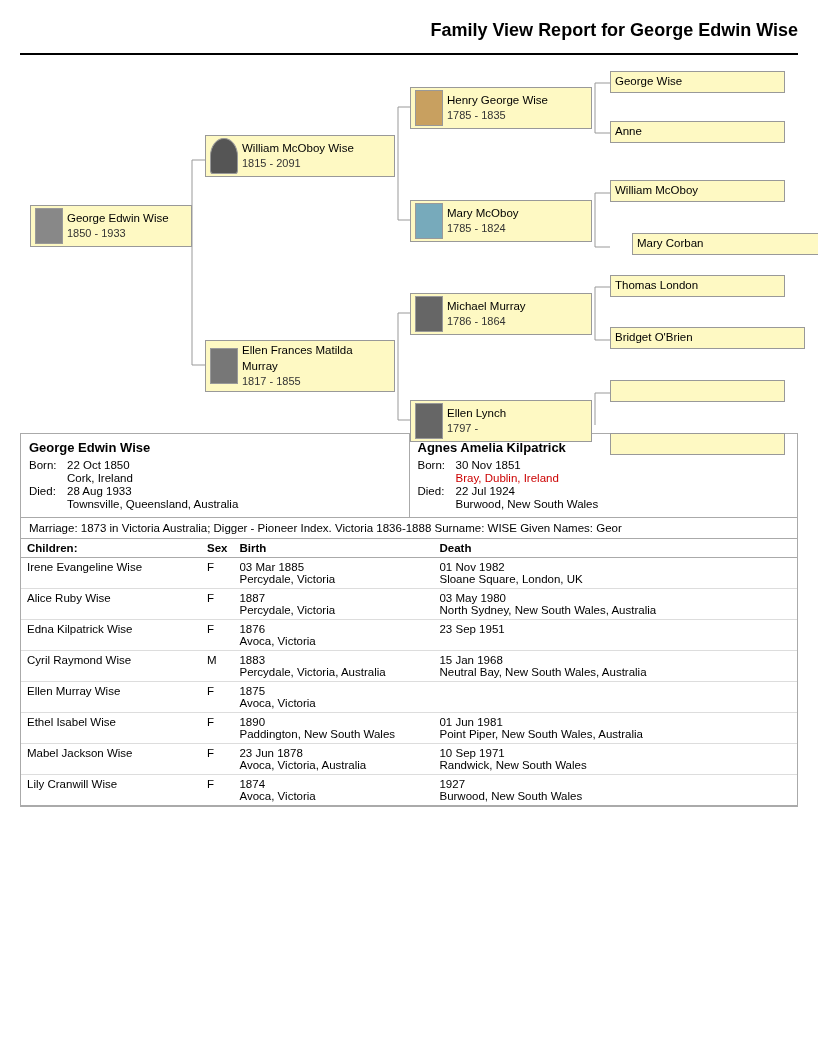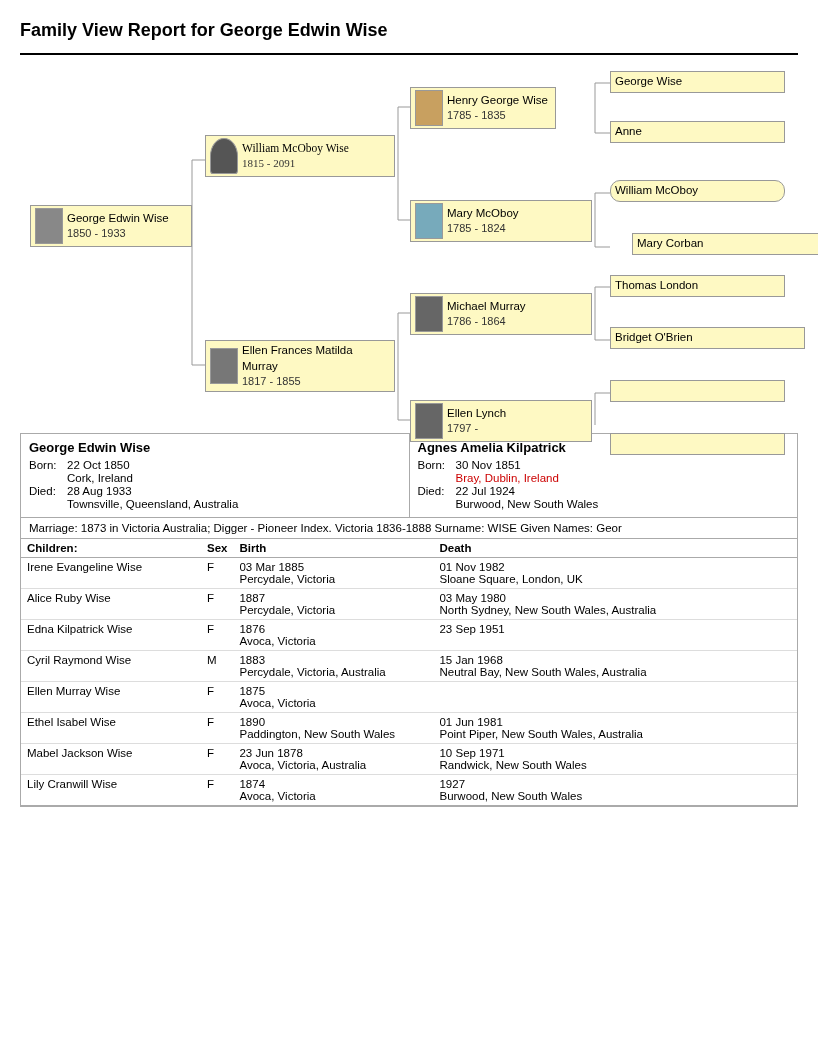--- a/index.html
+++ b/index.html
@@ -6,21 +6,21 @@
     body {
       font-family: Arial, sans-serif;
       font-size: 12px;
       background: #fff;
       color: #000;
       width: 818px;
       min-height: 1058px;
       padding: 20px;
     }
     h1 {
-      text-align: left;
+      text-align: right;
       font-size: 18px;
       font-weight: bold;
       margin-bottom: 12px;
     }
     hr.top-rule {
       border: none;
       border-top: 2px solid #000;
       margin-bottom: 10px;
     }
 
@@ -182,41 +182,41 @@
   <div class="abs-box" style="left:10px;top:140px;width:162px;">
     <div class="person-inner">
       <div class="thumb thumb-photo" style="width:28px;height:36px;background:#888;border:1px solid #999;margin-right:4px;flex-shrink:0;"></div>
       <div>
         <div class="bname">George Edwin Wise</div>
         <div class="bdates">1850 - 1933</div>
       </div>
     </div>
   </div>
 
-  <div class="abs-box" style="left:185px;top:70px;width:190px;font-family:Liberation Serif, serif;">
+  <div class="abs-box" style="left:185px;top:70px;width:190px;">
     <div class="person-inner">
       <div class="thumb thumb-silhouette" style="width:28px;height:36px;background:#555;border:1px solid #999;margin-right:4px;flex-shrink:0;border-radius:50% 50% 10% 10%;"></div>
       <div>
         <div class="bname">William McOboy Wise</div>
         <div class="bdates">1815 - 2091</div>
       </div>
     </div>
   </div>
 
   <div class="abs-box" style="left:185px;top:275px;width:190px;">
     <div class="person-inner">
       <div class="thumb thumb-silhouette2" style="width:28px;height:36px;background:#777;border:1px solid #999;margin-right:4px;flex-shrink:0;"></div>
       <div>
         <div class="bname">Ellen Frances Matilda Murray</div>
         <div class="bdates">1817 - 1855</div>
       </div>
     </div>
   </div>
 
-  <div class="abs-box" style="left:390px;top:22px;width:146px;">
+  <div class="abs-box" style="left:390px;top:22px;width:182px;">
     <div class="person-inner">
       <div style="width:28px;height:36px;background:#c8a060;border:1px solid #999;margin-right:4px;flex-shrink:0;"></div>
       <div>
         <div class="bname">Henry George Wise</div>
         <div class="bdates">1785 - 1835</div>
       </div>
     </div>
   </div>
 
   <div class="abs-box" style="left:390px;top:135px;width:182px;">
@@ -250,21 +250,21 @@
   </div>
 
   <div class="abs-box" style="left:590px;top:6px;width:175px;">
     <div class="bname">George Wise</div>
   </div>
 
   <div class="abs-box" style="left:590px;top:56px;width:175px;">
     <div class="bname">Anne</div>
   </div>
 
-  <div class="abs-box" style="left:590px;top:115px;width:175px;border-radius:10px;">
+  <div class="abs-box" style="left:590px;top:115px;width:175px;">
     <div class="bname">William McOboy</div>
   </div>
 
   <div class="abs-box" style="left:612px;top:168px;width:208px;">
     <div class="bname">Mary Corban</div>
   </div>
 
   <div class="abs-box" style="left:590px;top:210px;width:175px;">
     <div class="bname">Thomas London</div>
   </div>

